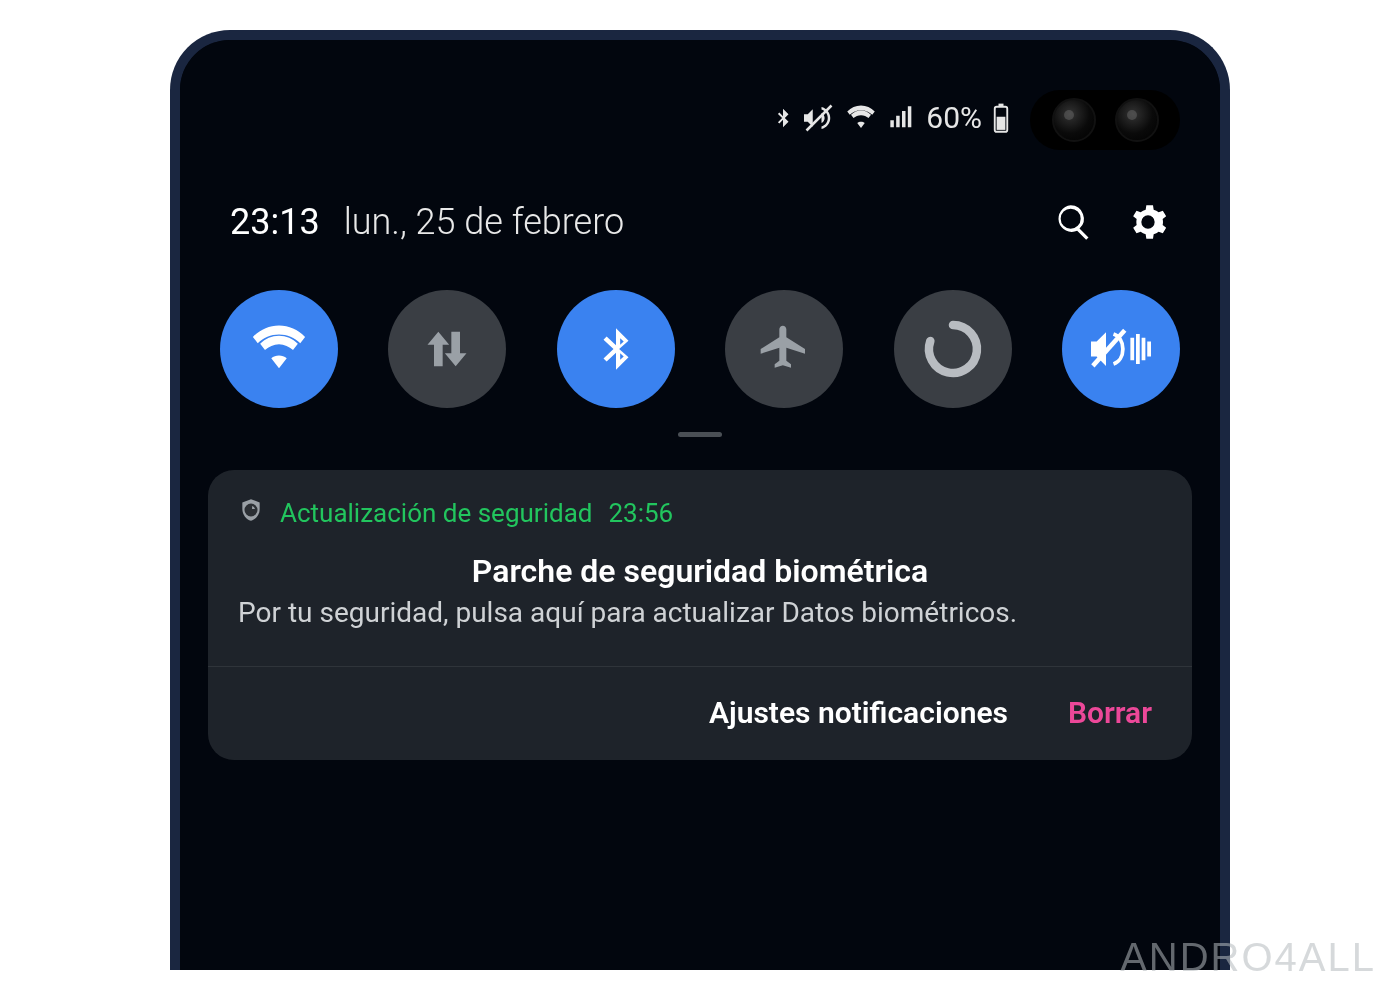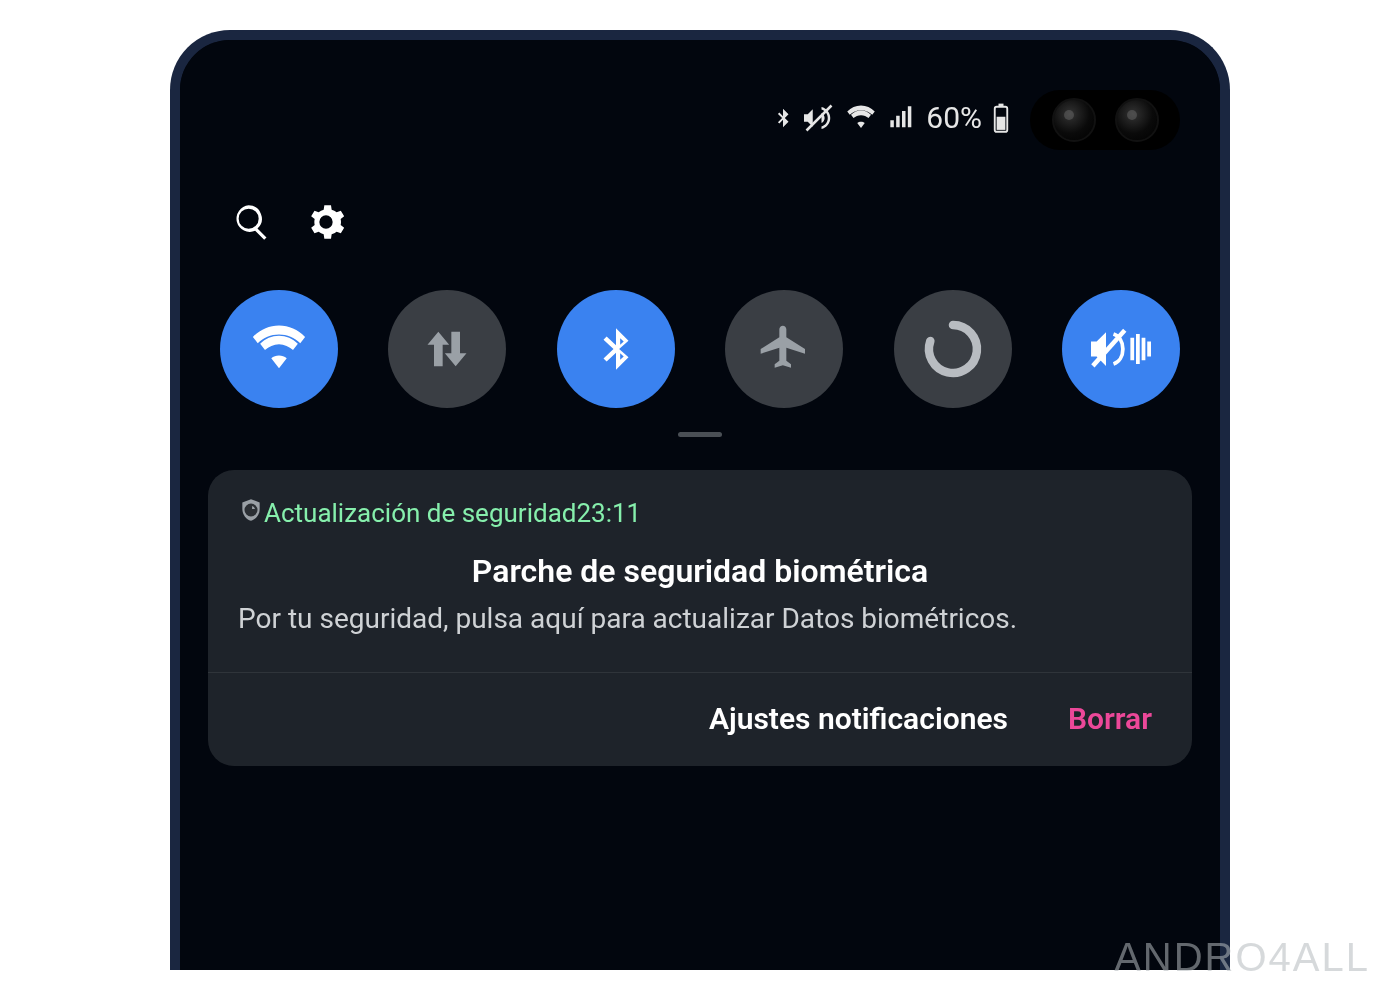--- a/index.html
+++ b/index.html
@@ -116,42 +116,42 @@
   
   .notif-card {
     position: absolute;
     top: 430px;
     left: 28px; right: 28px;
     background: rgba(55,60,66,0.55);
     border-radius: 26px;
     padding: 26px 30px 0 30px;
     color: #d6d8da;
   }
-  .notif-head { display:flex; align-items:center; font-size: 26px; color:#86efac; }
+  .notif-head { display:flex; align-items:center; gap: 16px; font-size: 26px; color:#22c55e; }
   .notif-title { font-size: 32px; font-weight: 600; color: #fff; margin-top: 22px; text-align: center; }
-  .notif-body  { font-size: 28px; color: #cfd2d5; margin-top: 10px; line-height: 1.35; }
+  .notif-body  { font-size: 28px; color: #cfd2d5; margin-top: 4px; line-height: 1.35; }
   .notif-divider { height:1px; background: rgba(255,255,255,0.08); margin: 34px -30px 0 -30px;}
   .notif-actions {
     display:flex;
     align-items:center;
     justify-content:flex-end;
     gap: 60px;
     padding: 28px 10px 30px 0;
     font-size: 30px;
   }
   .action-primary { color: #fff; font-weight: 600; cursor:pointer;margin-left:20px;}
   .action-secondary { color: #ec4899; font-weight: 600; cursor:pointer;}
   
   .side-btn { position:absolute; background:#1a2640; border-radius:4px; }
   .side-btn.b1{ left:-16px; top:520px; width:10px; height:110px;}
   .side-btn.b2{ left:-16px; top:650px; width:10px; height:110px;}
   
   .watermark {
     position: absolute;
-    bottom: 20px; right: 30px;
+    bottom: 20px; right: 24px;
     font-size: 40px;
     font-weight: 300;
     letter-spacing: 2px;
     color: rgba(180,185,190,0.55);
     font-family: Arial, sans-serif;
     text-transform: uppercase;
   }
 </style>
 </head>
 <body>
@@ -192,20 +192,24 @@
       <span class="icon">
         <svg width="18" height="30" viewBox="0 0 12 24">
             <rect x="1" y="3" width="10" height="20" rx="1.5" fill="none" stroke="#e6e6e6" stroke-width="1.5"></rect>
             <rect x="4" y="0.5" width="4" height="2.5" fill="#e6e6e6"></rect>
             <rect x="2.5" y="11" width="7" height="10.5" fill="#e6e6e6"></rect>
           </svg>
       </span>
     </div>
 
     <div class="header-row">
+      <div class="time-date">
+        <span class="time">23:13</span>
+        <span class="date">lun., 25 de febrero</span>
+      </div>
       <div class="header-actions">
         <div class="ibtn">
           <svg width="40" height="40" viewBox="0 0 24 24">
               <path fill="#fff" d="M10 2a8 8 0 015.3 13.9l5.4 5.4-1.4 1.4-5.4-5.4A8 8 0 1110 2zm0 2a6 6 0 100 12 6 6 0 000-12z"></path>
             </svg>
         </div>
         <div class="ibtn">
           <svg width="40" height="40" viewBox="0 0 24 24">
               <path fill="#fff" d="M12 8a4 4 0 100 8 4 4 0 000-8zm9 4c0 .6-.1 1.2-.2 1.8l2.1 1.6-2 3.4-2.5-1c-.9.7-1.9 1.3-3 1.6L15 22h-4l-.4-2.6c-1.1-.3-2.1-.9-3-1.6l-2.5 1-2-3.4 2.1-1.6C5.1 13.2 5 12.6 5 12s.1-1.2.2-1.8L3.1 8.6l2-3.4 2.5 1c.9-.7 1.9-1.3 3-1.6L11 2h4l.4 2.6c1.1.3 2.1.9 3 1.6l2.5-1 2 3.4-2.1 1.6c.1.6.2 1.2.2 1.8z"></path>
             </svg>
@@ -253,21 +257,21 @@
 
     <div class="notif-card">
       <div class="notif-head">
         <span>
           <svg width="26" height="28" viewBox="0 0 24 24">
               <path fill="#9aa0a6" d="M12 2l8 3v6c0 5-3.4 9.7-8 11-4.6-1.3-8-6-8-11V5l8-3z"></path>
               <path fill="#2b2f34" d="M12 6a6 6 0 100 12 6 6 0 000-12zm1 2.3A4 4 0 0115.7 11H13V8.3z"></path>
             </svg>
         </span>
         <span>Actualización de seguridad</span>
-        <span>23:11</span>
+        <span>23:56</span>
       </div>
       <div class="notif-title">Parche de seguridad biométrica</div>
       <div class="notif-body">Por tu seguridad, pulsa aquí para actualizar Datos biométricos.</div>
       <div class="notif-divider"></div>
       <div class="notif-actions">
         <span class="action-primary">Ajustes notificaciones</span>
         <span class="action-secondary">Borrar</span>
       </div>
     </div>
 

